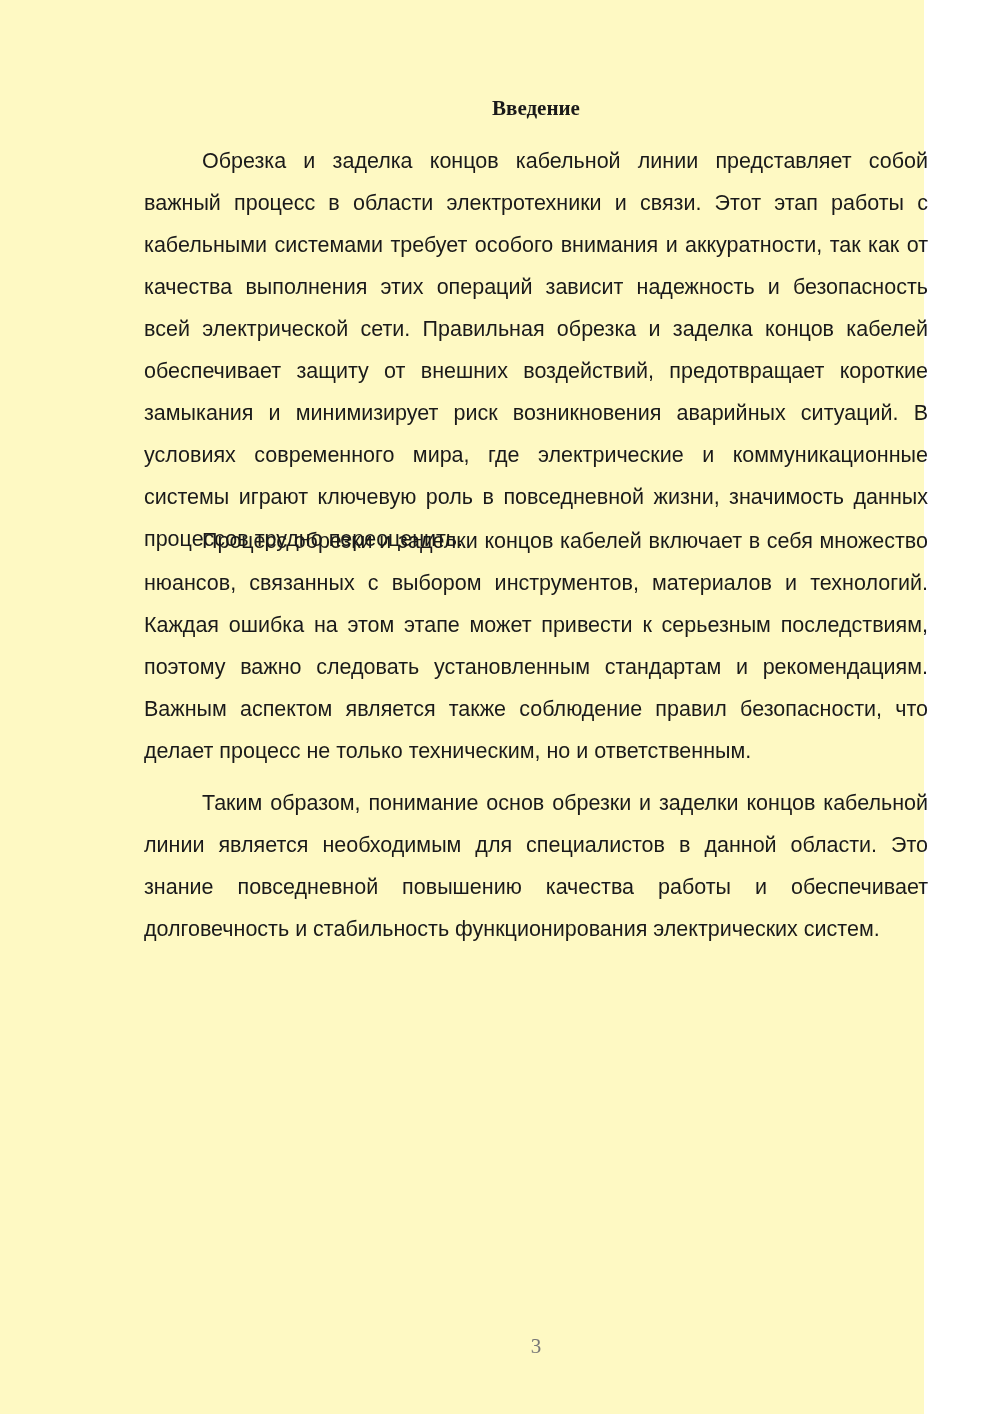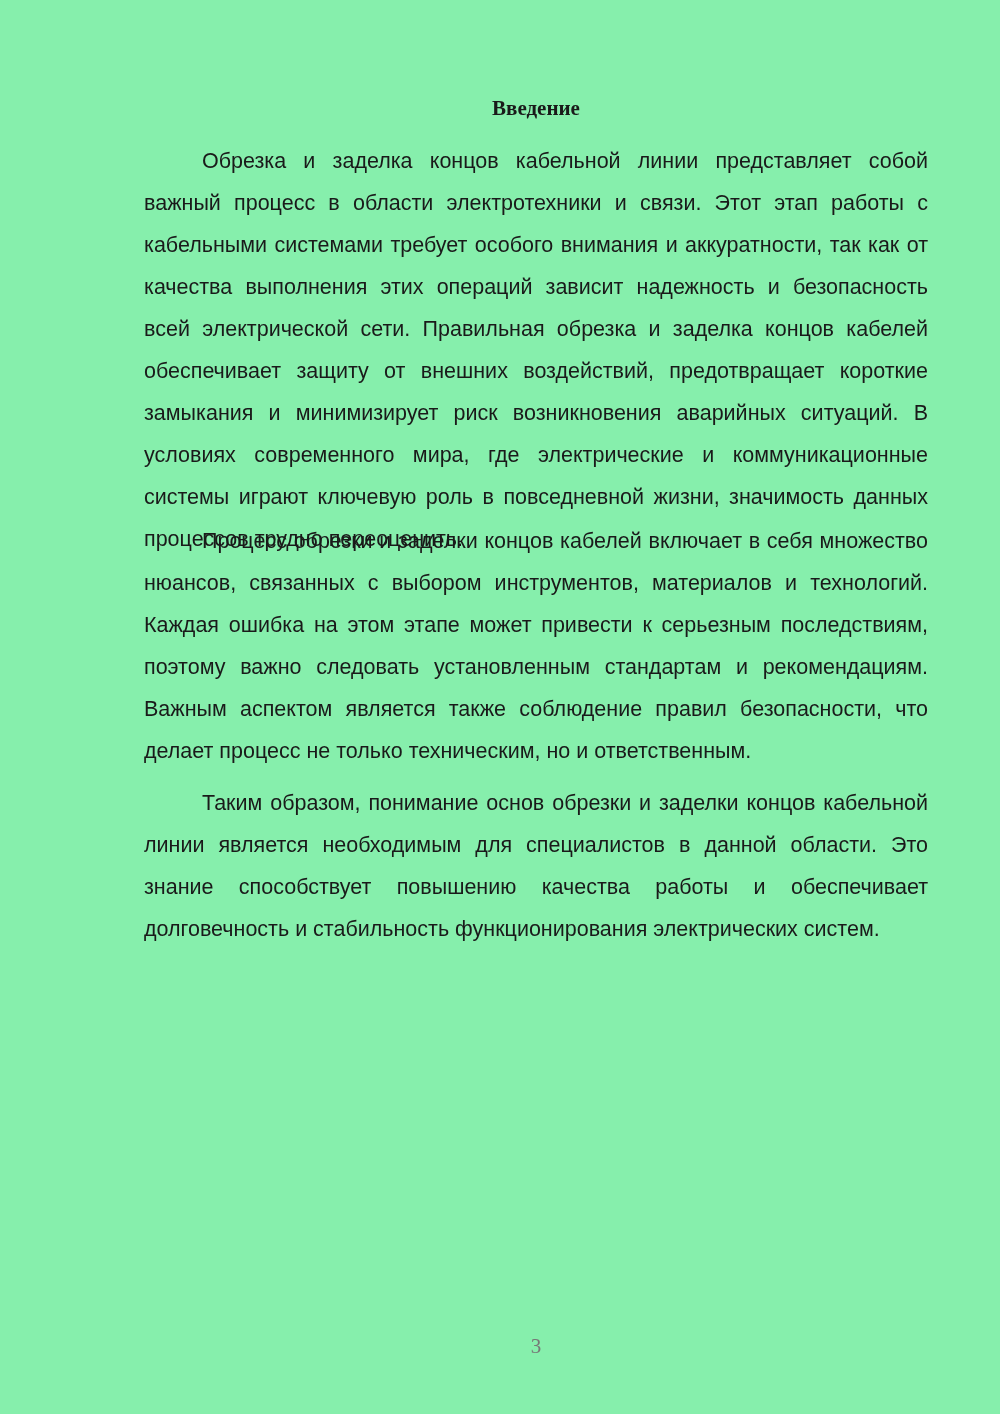--- a/index.html
+++ b/index.html
@@ -1,17 +1,17 @@
 <!DOCTYPE html>
 <html><head>
 <meta charset="utf-8">
 <style>
   html, body { margin: 0; padding: 0; background: #ffffff; }
   body { width: 1000px; height: 1414px; position: relative; overflow: hidden; }
-  .page { position: absolute; left: 0; top: 0; width: 1000px; height: 1414px; background: #86efac; }
+  .page { position: absolute; left: 0; top: 0; width: 924px; height: 1414px; background: #fef9c3; }
   .title {
     position: absolute; left: 0; width: 1072px; top: 96px; text-align: center;
     font-family: "Liberation Serif", serif; font-weight: bold; font-size: 21px; color: #1a1a1a;
   }
   .para {
     position: absolute; left: 144px; width: 784px;
     font-family: Liberation Sans, sans-serif; font-size: 21.5px; line-height: 42px;
     color: #1a1a1a; text-align: justify; text-indent: 58px;
   }
   .p1 { top: 140px; }
@@ -22,15 +22,15 @@
     font-family: "Liberation Serif", serif; font-size: 21px; color: #777;
   }
 </style>
 </head>
 <body>
 
 <div class="page">
   <div class="title">Введение</div>
   <div class="para p1">Обрезка и заделка концов кабельной линии представляет собой важный процесс в области электротехники и связи. Этот этап работы с кабельными системами требует особого внимания и аккуратности, так как от качества выполнения этих операций зависит надежность и безопасность всей электрической сети. Правильная обрезка и заделка концов кабелей обеспечивает защиту от внешних воздействий, предотвращает короткие замыкания и минимизирует риск возникновения аварийных ситуаций. В условиях современного мира, где электрические и коммуникационные системы играют ключевую роль в повседневной жизни, значимость данных процессов трудно переоценить.</div>
   <div class="para p2">Процесс обрезки и заделки концов кабелей включает в себя множество нюансов, связанных с выбором инструментов, материалов и технологий. Каждая ошибка на этом этапе может привести к серьезным последствиям, поэтому важно следовать установленным стандартам и рекомендациям. Важным аспектом является также соблюдение правил безопасности, что делает процесс не только техническим, но и ответственным.</div>
-  <div class="para p3">Таким образом, понимание основ обрезки и заделки концов кабельной линии является необходимым для специалистов в данной области. Это знание способствует повышению качества работы и обеспечивает долговечность и стабильность функционирования электрических систем.</div>
+  <div class="para p3">Таким образом, понимание основ обрезки и заделки концов кабельной линии является необходимым для специалистов в данной области. Это знание повседневной повышению качества работы и обеспечивает долговечность и стабильность функционирования электрических систем.</div>
   <div class="pagenum">3</div>
 </div>
 
 </body></html>

